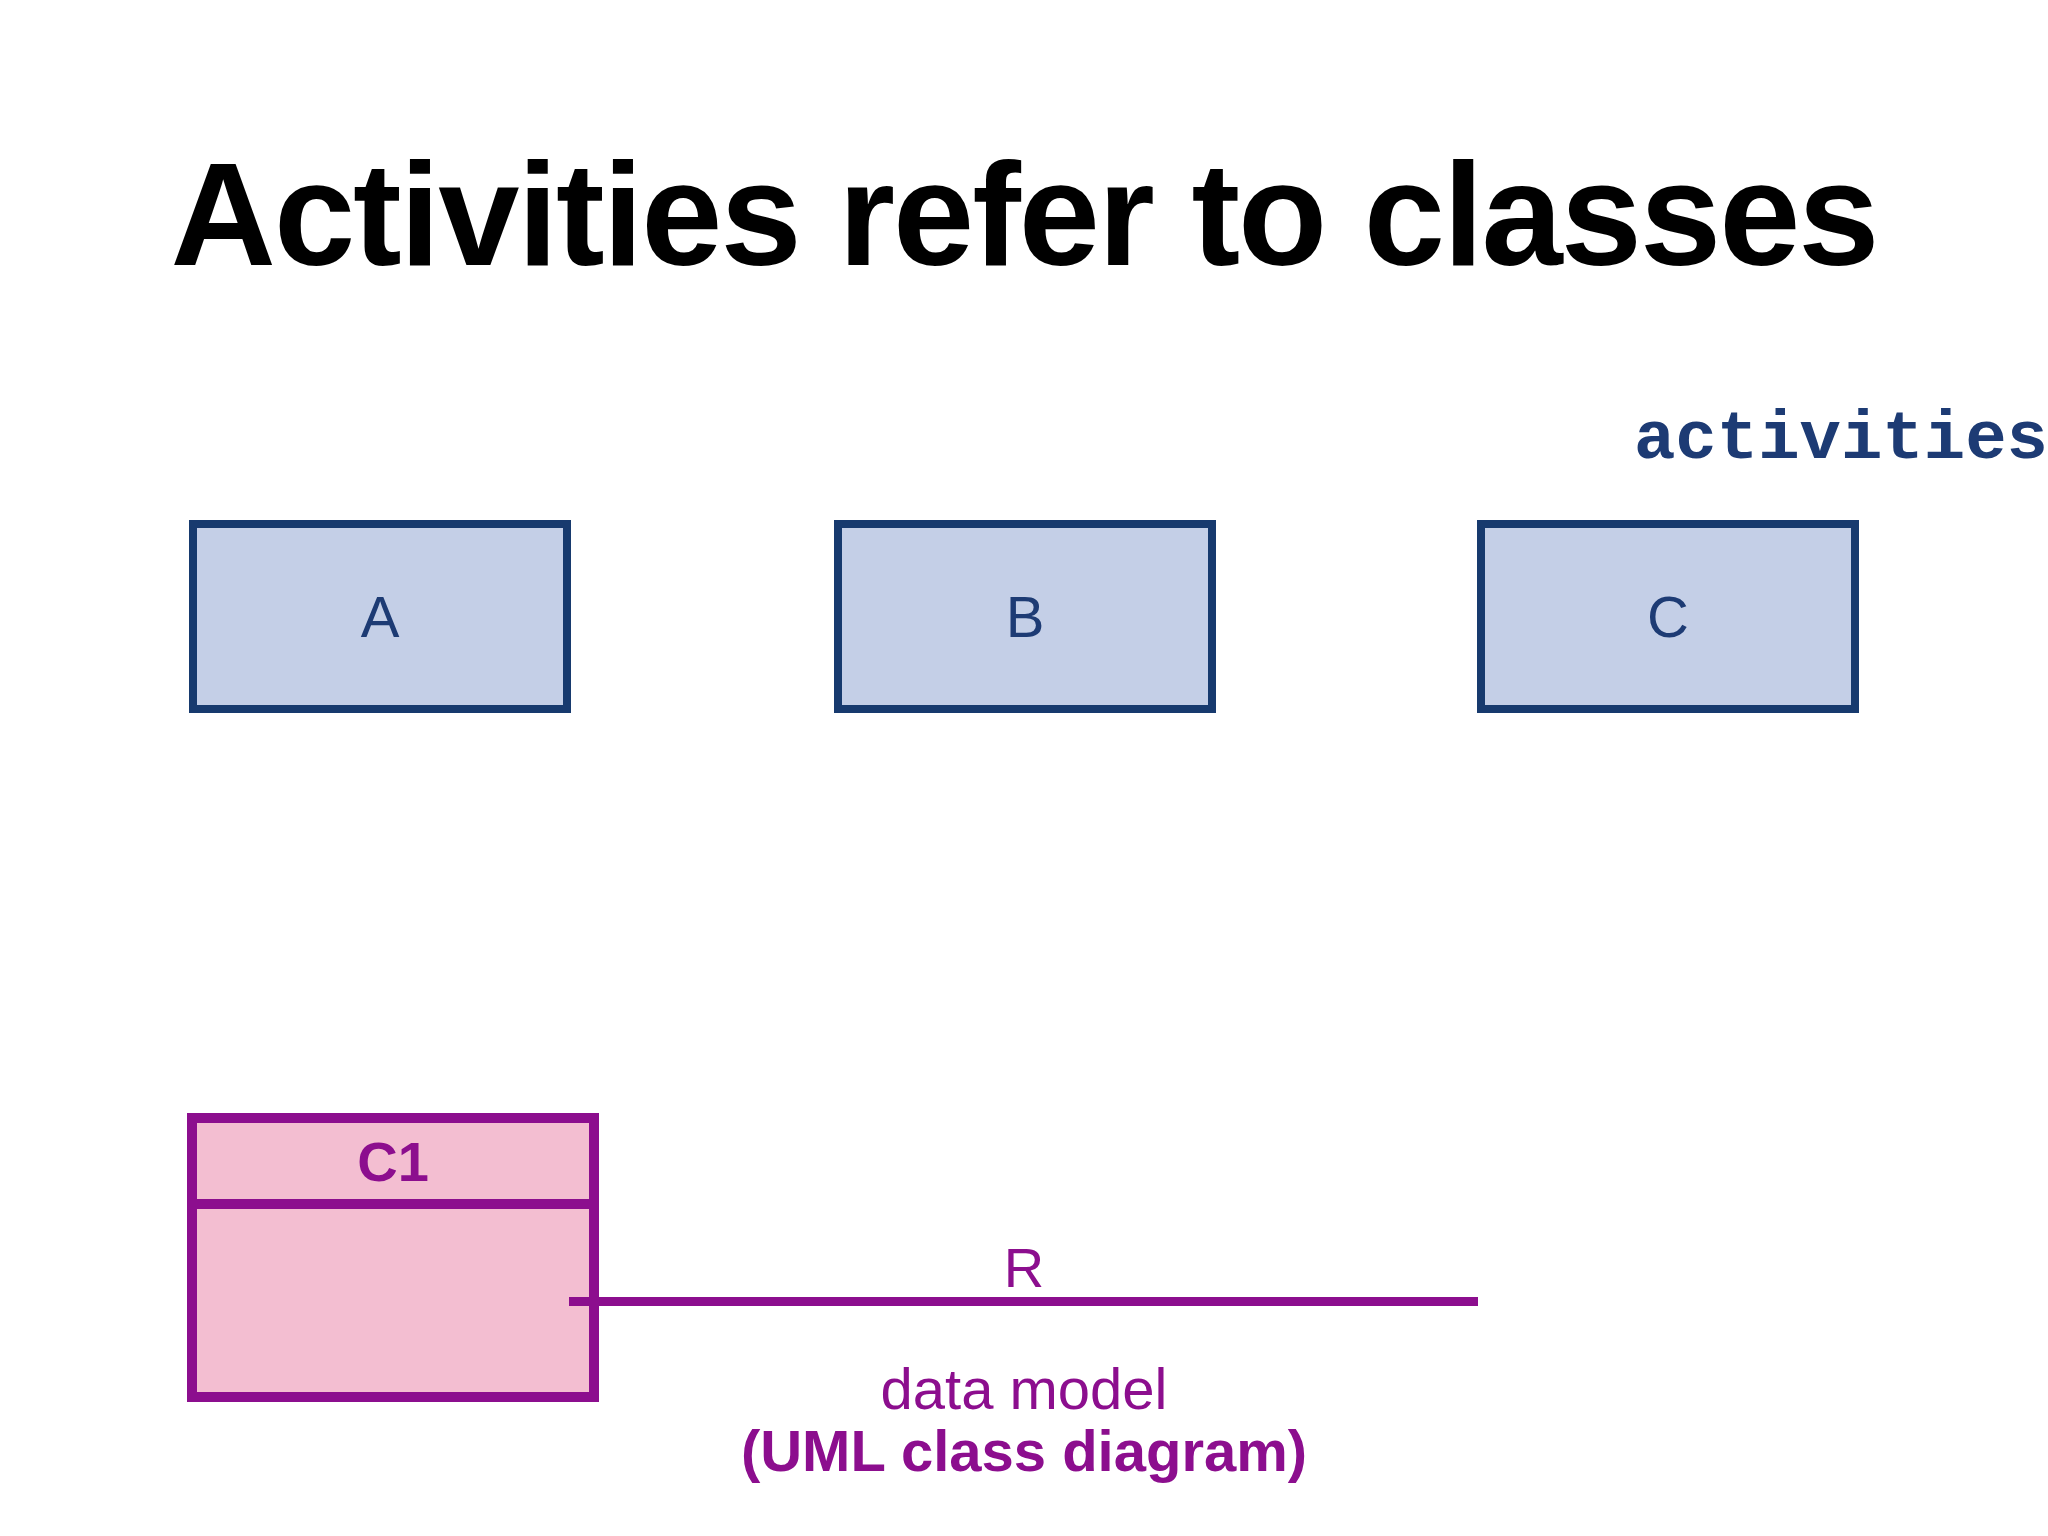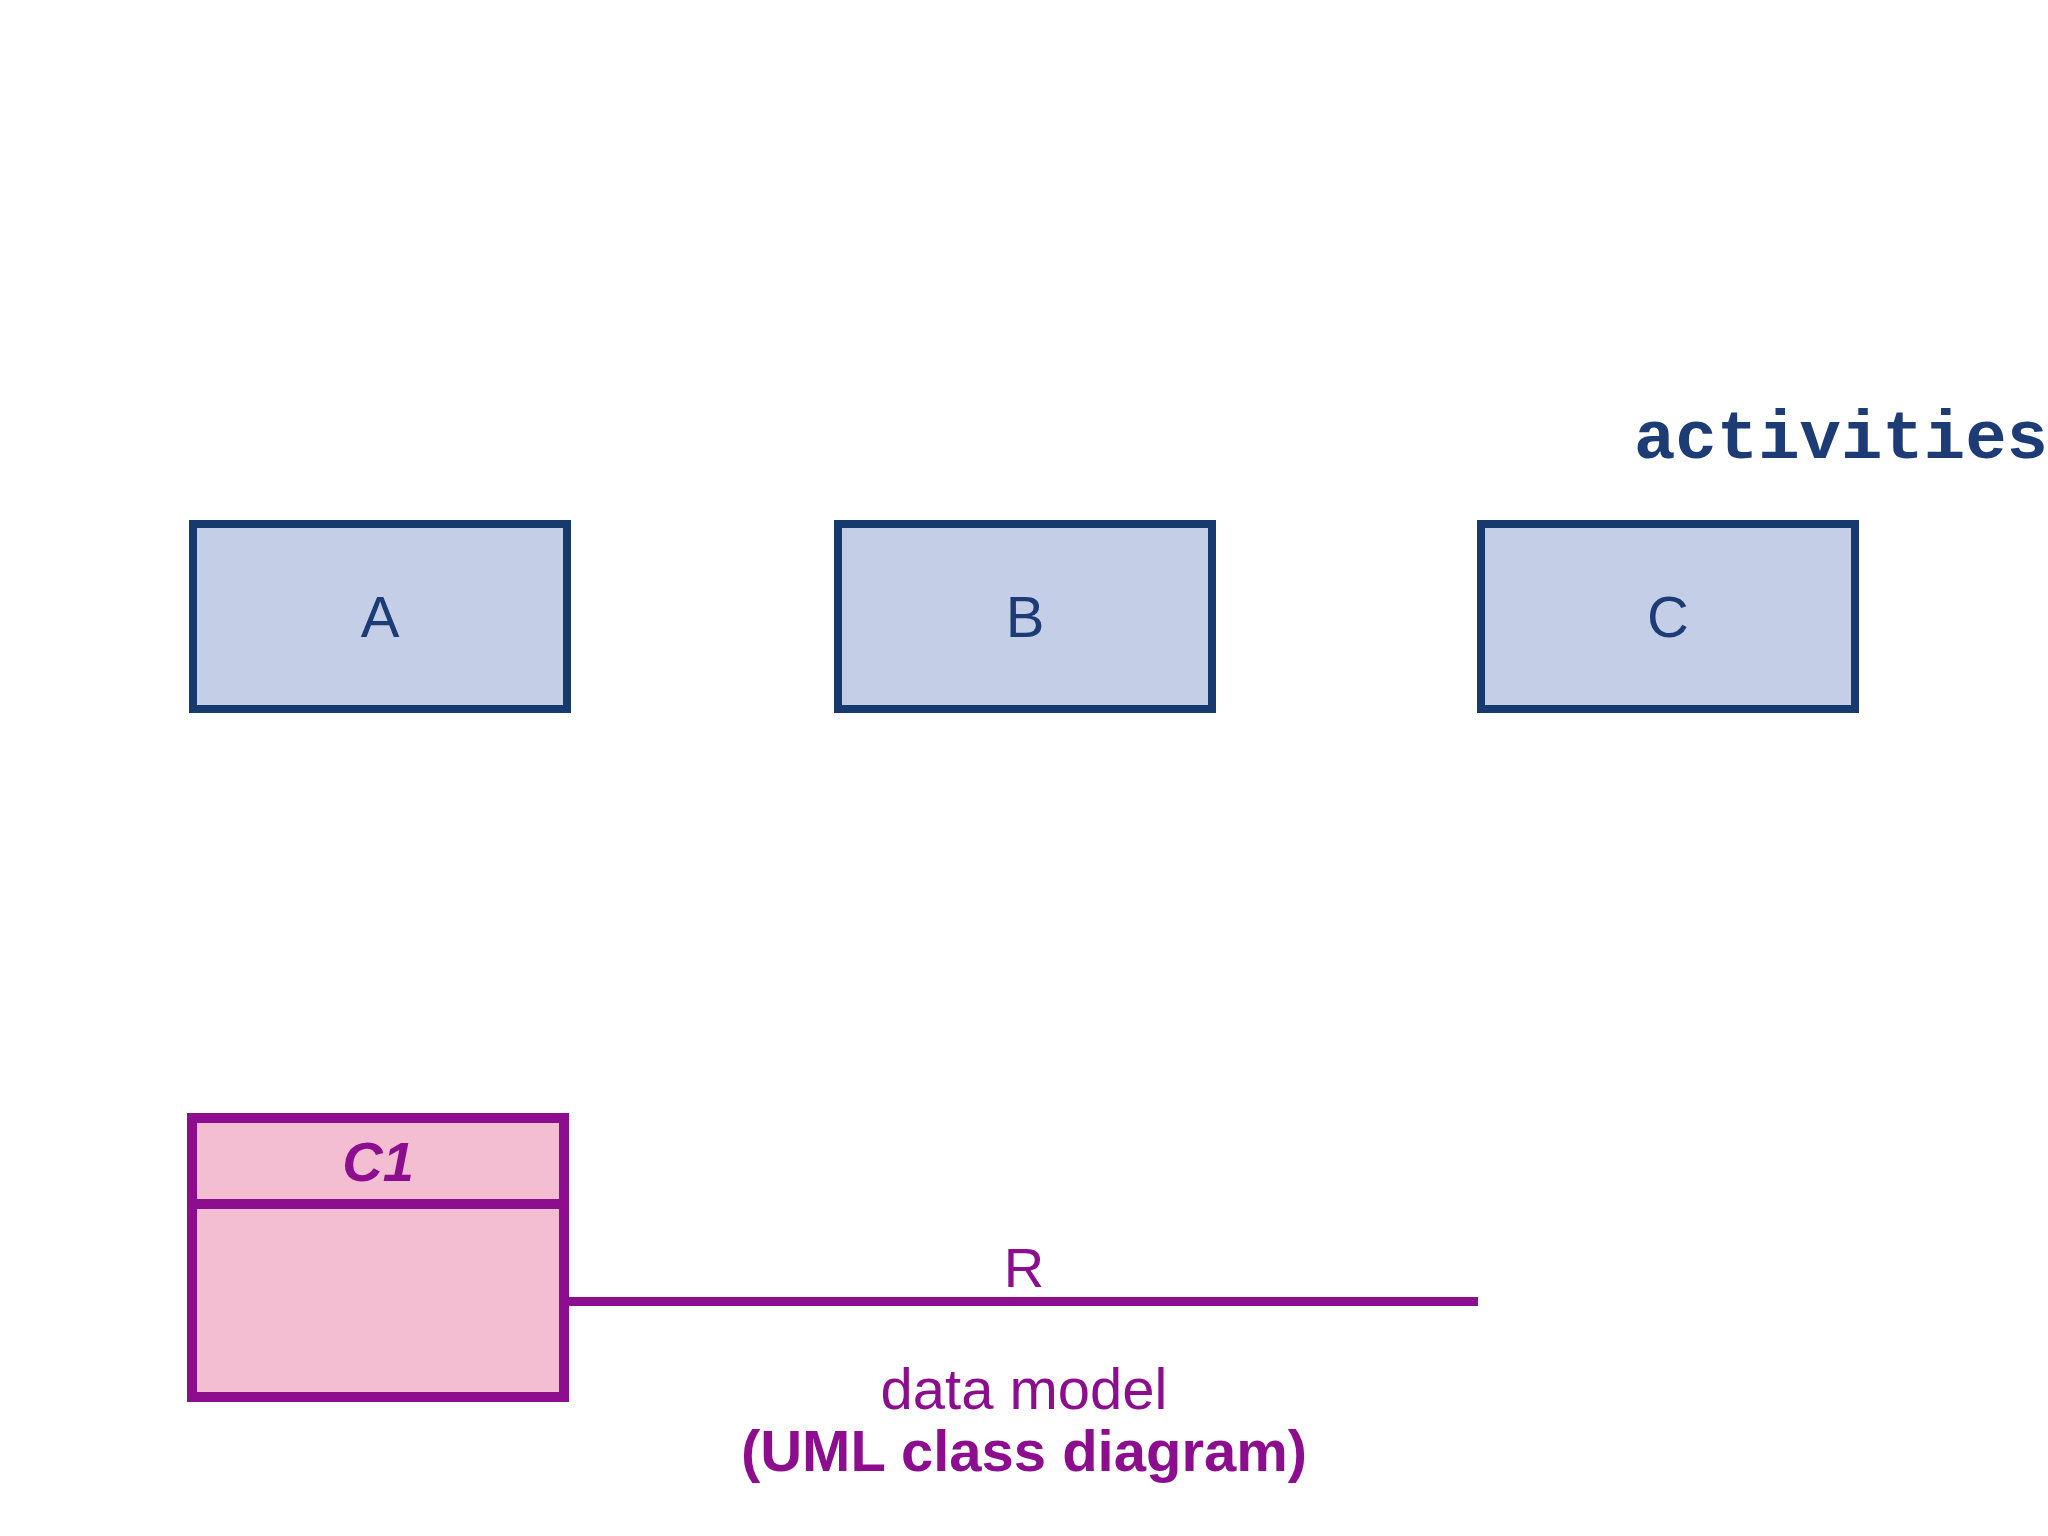--- a/index.html
+++ b/index.html
@@ -58,28 +58,27 @@
     font-weight: 500;
     color: var(--activity-text, #1d3b74);
   }
   .box-a { left: 189px; }
   .box-b { left: 834px; }
   .box-c { left: 1477px; }
 
   .class-box {
     position: absolute;
     top: 1113px;
-    width: 382px;
+    width: 412px;
     height: 289px;
     box-sizing: border-box;
     background: var(--class-fill, #f3bed1);
     border: 10px solid var(--class-border, #8c0e8e);
     display: flex;
     flex-direction: column;
-    font-style: italic;
   }
   .box-c1 { left: 187px; }
   .box-c2 { left: 1478px; }
   .class-header {
     height: 76px;
     flex: 0 0 76px;
     border-bottom: 10px solid var(--class-border, #8c0e8e);
     display: flex;
     align-items: center;
     justify-content: center;
@@ -122,20 +121,21 @@
     line-height: 62px;
   }
   .caption .caption-bold { font-weight: normal; }
   .caption .caption-regular { font-weight: bold; }
 </style>
 </head>
 <body>
 
 <div class="slide">
 
+  <h1 class="title">Activities refer to classes</h1>
 
   <div class="activities-label">activities</div>
 
   <div class="activity-box box-a">
     <span class="activity-label">A</span>
   </div>
 
   <div class="activity-box box-b">
     <span class="activity-label">B</span>
   </div>

